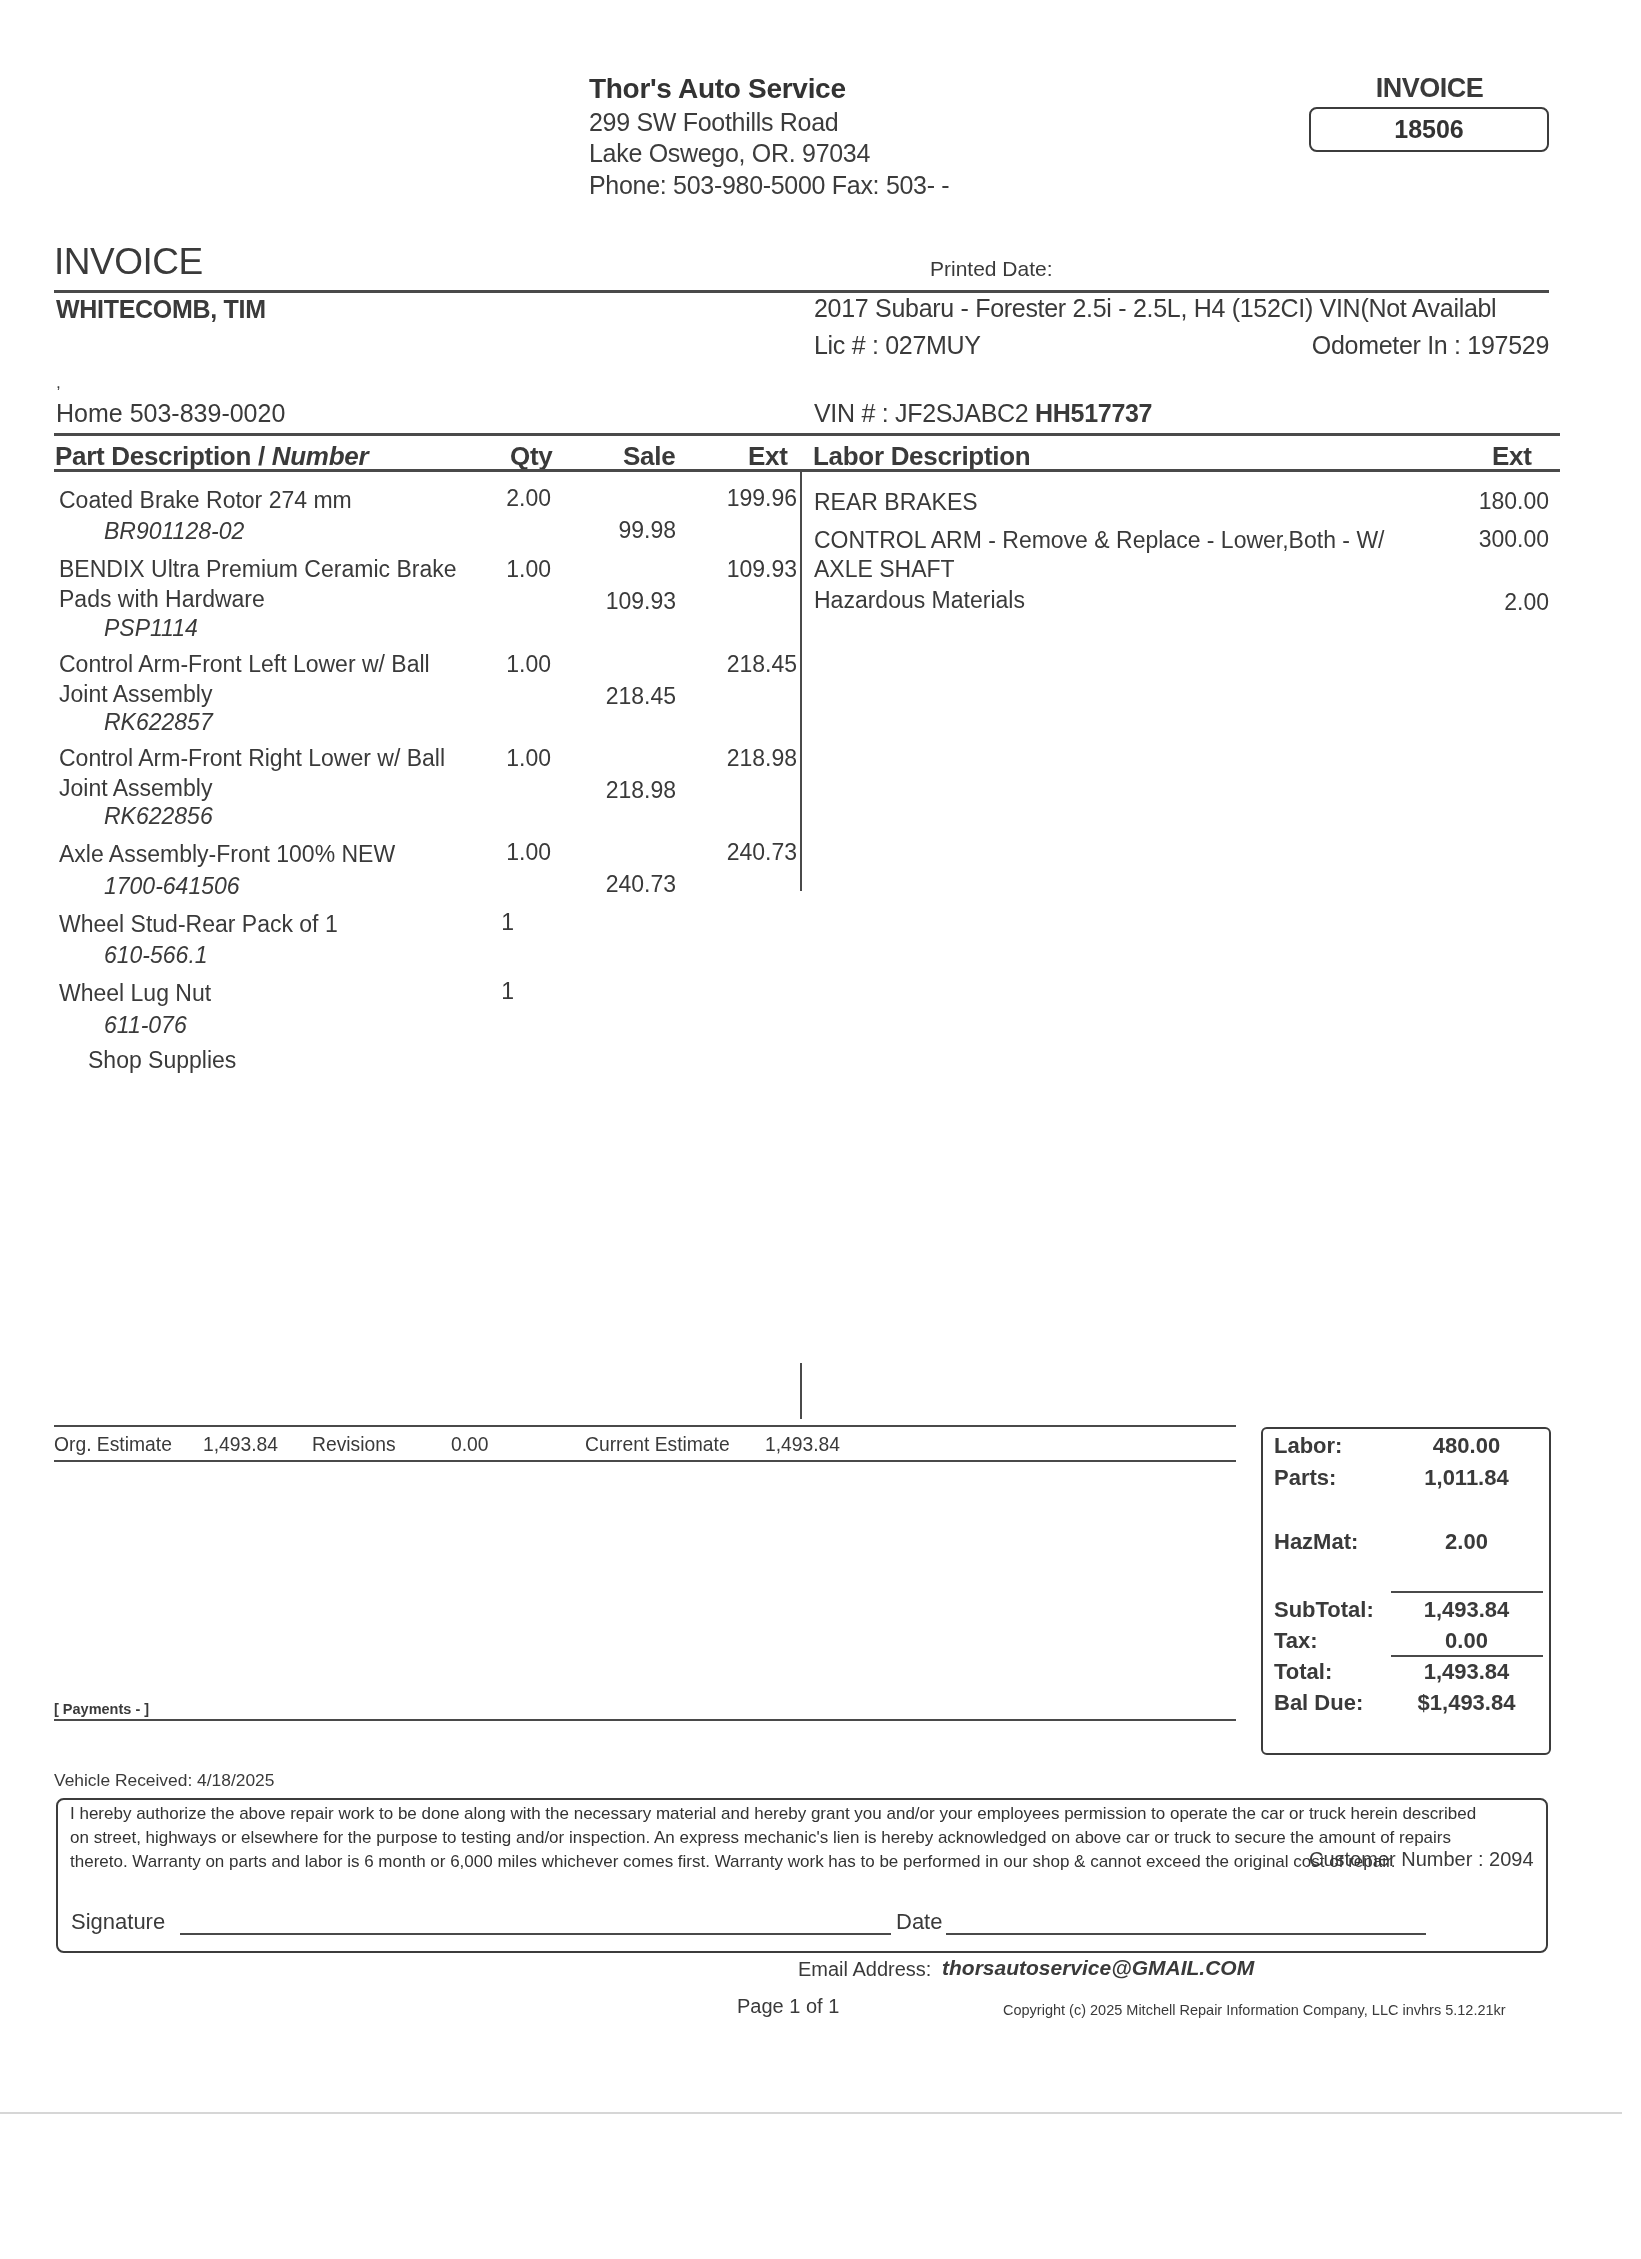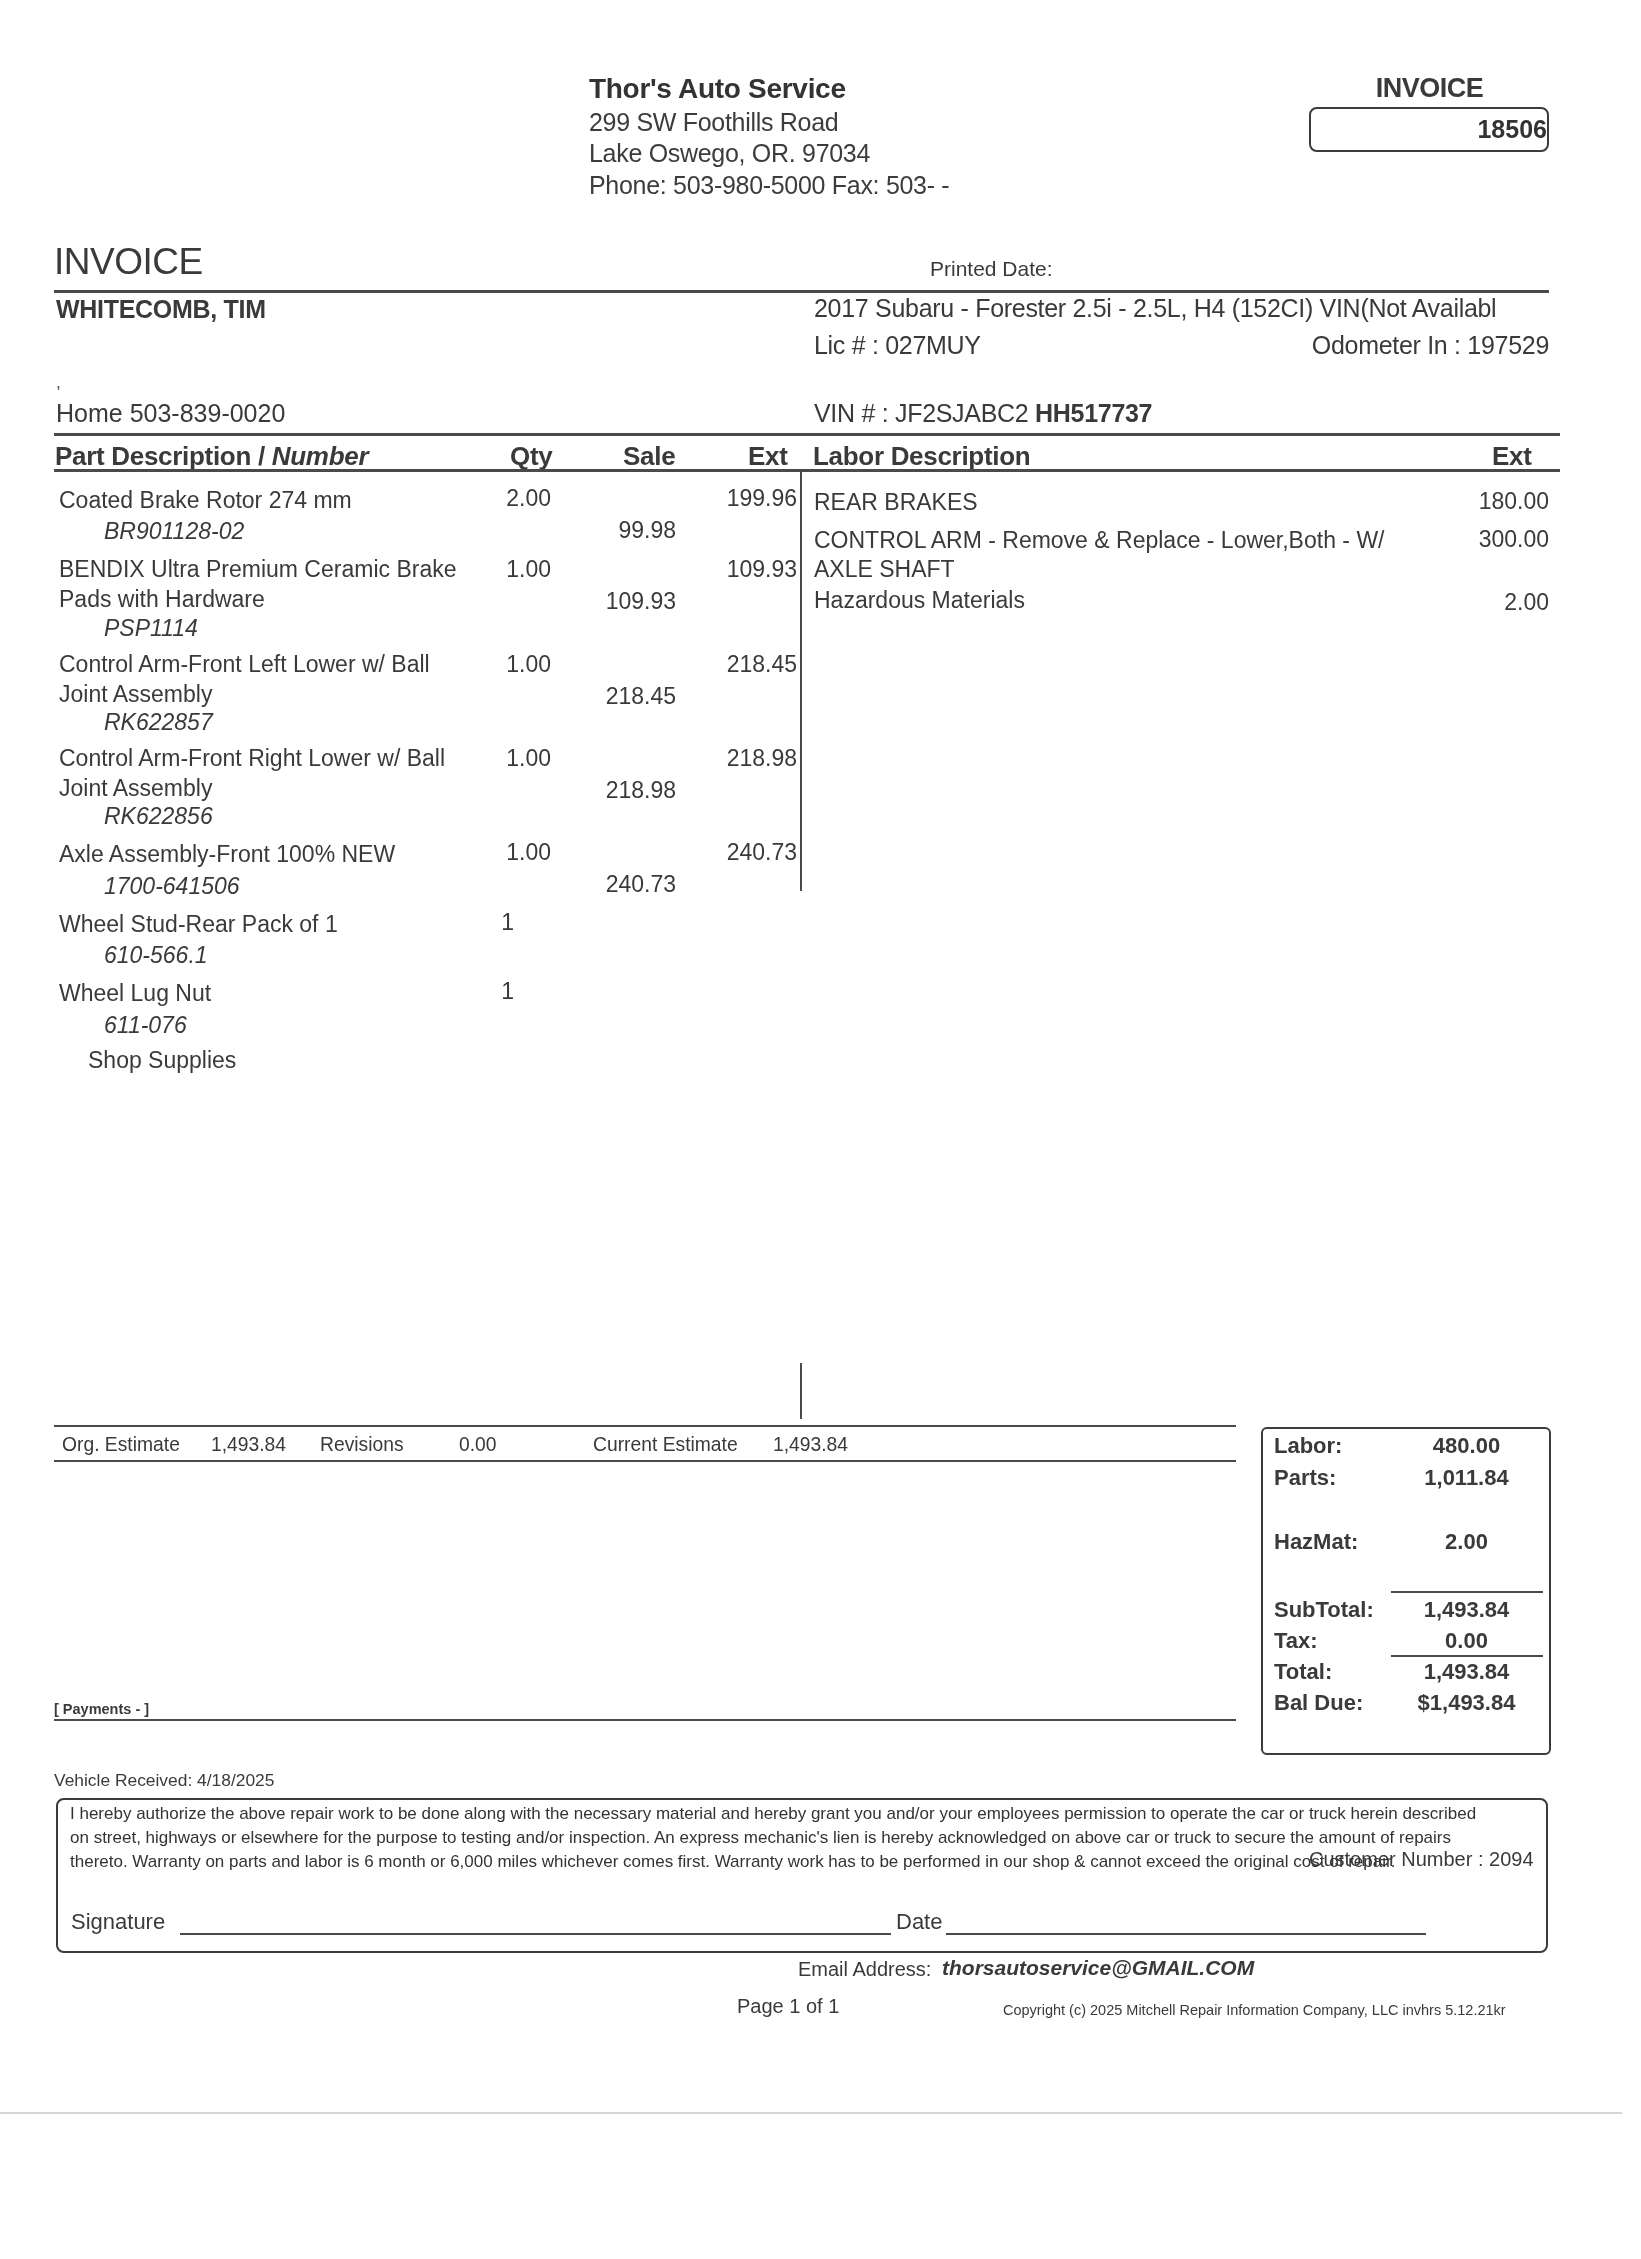--- a/index.html
+++ b/index.html
@@ -7,21 +7,21 @@
          font-family: "Liberation Sans", sans-serif; color: #3a3a3a; }
   .abs { position: absolute; white-space: nowrap; }
   .hr { position: absolute; background: #4a4a4a; }
   .vr { position: absolute; background: #4a4a4a; width: 1.9px; }
 
   
   .shop-name { left: 589px; top: 73px; font-size: 28px; font-weight: bold; color: #333; letter-spacing: -0.3px; }
   .shop-line { left: 589px; font-size: 25px; color: #3c3c3c; letter-spacing: -0.3px; }
   .inv-label { left: 1309px; width: 241px; text-align: center; top: 73px; font-size: 27px; font-weight: bold; color: #3a3a3a; letter-spacing: -0.5px; }
   .inv-box { position: absolute; left: 1309px; top: 107px; width: 236px; height: 41px; border: 2.9px solid #3c3c3c; border-radius: 7.7px;
-             display: flex; align-items: center; justify-content: flex-end; font-size: 25px; font-weight: bold; color: #333; }
+             display: flex; align-items: center; justify-content: center; font-size: 25px; font-weight: bold; color: #333; }
 
   .title-invoice { left: 54px; top: 241px; font-size: 37px; color: #3a3a3a; letter-spacing: -0.5px; }
   .printed-date { left: 930px; top: 257px; font-size: 21px; color: #3a3a3a; }
 
   .cust-name { left: 56px; top: 295px; font-size: 25px; font-weight: bold; color: #3a3a3a; letter-spacing: -0.3px; }
   .small-comma { left: 56px; top: 372px; font-size: 17.4px; }
   .home-phone { left: 56px; top: 399px; font-size: 25px; color: #3a3a3a; }
 
   .veh-line { left: 814px; font-size: 25px; color: #3a3a3a; letter-spacing: -0.3px; }
 
@@ -30,21 +30,21 @@
   .part-desc { left: 59px; font-size: 23px; color: #3a3a3a; line-height: 30px; white-space: normal; width: 415px; }
   .part-num { left: 104px; font-size: 23px; font-style: italic; color: #3a3a3a; }
   .num { font-size: 23px; color: #3a3a3a; text-align: right; }
   .qty { left: 483px; width: 68px; }
   .sale { left: 579px; width: 97px; margin-top: 32px; }
   .ext { left: 695px; width: 102px; }
 
   .labor-desc { left: 814px; font-size: 23px; color: #3a3a3a; line-height: 29px; }
   .labor-ext { left: 1429px; width: 120px; text-align: right; font-size: 23px; color: #3a3a3a; }
 
-  .est { top: 1434px; font-size: 19.3px; color: #3a3a3a; margin-left: 8px; }
+  .est { top: 1434px; font-size: 19.3px; color: #3a3a3a; }
 
   .totals-box { position: absolute; left: 1261px; top: 1427px; width: 286px; height: 324px; border: 2.9px solid #3c3c3c; border-radius: 5.8px; }
   .tot-label { left: 1274px; font-size: 22px; font-weight: bold; color: #3a3a3a; }
   .tot-val { left: 1390px; width: 153px; text-align: center; font-size: 22px; font-weight: bold; color: #3a3a3a; }
 
   .payments { left: 54px; top: 1701px; font-size: 14.5px; font-weight: bold; color: #3a3a3a; }
   .veh-received { left: 54px; top: 1770px; font-size: 17.4px; color: #3a3a3a; }
   .cust-number { left: 1309px; top: 1848px; width: 189px; text-align: right; font-size: 20px; color: #3a3a3a; }
 
   .auth-box { position: absolute; left: 56px; top: 1798px; width: 1488px; height: 151px; border: 2.9px solid #3c3c3c; border-radius: 7.7px; }

